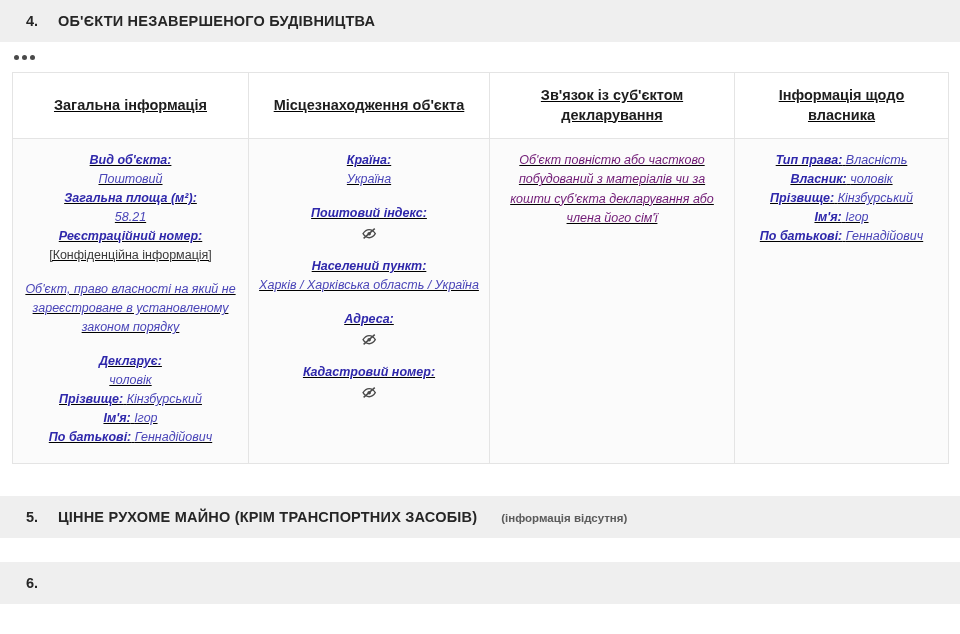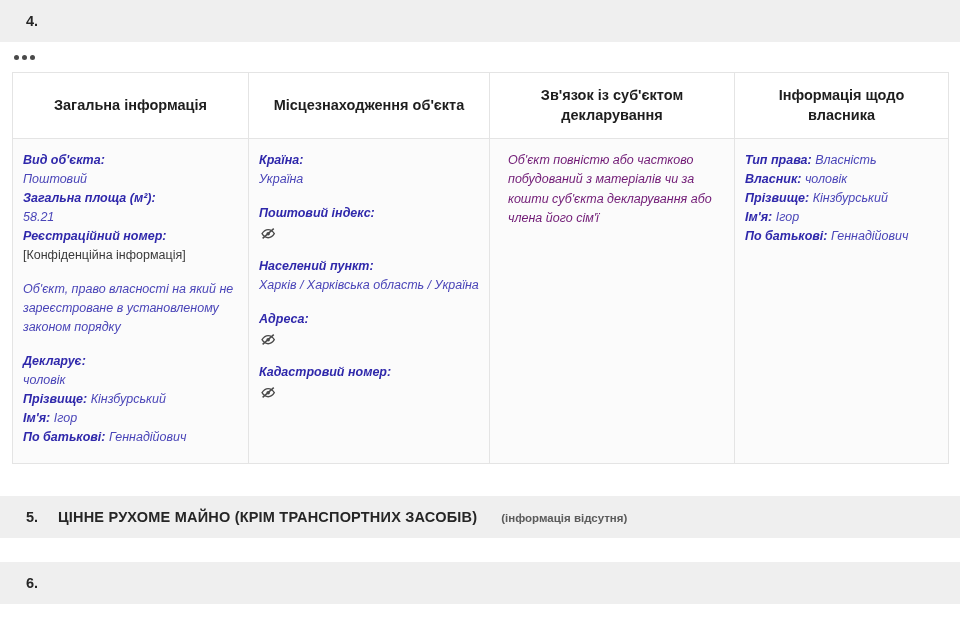--- a/index.html
+++ b/index.html
@@ -67,20 +67,21 @@
     width: 5px;
     height: 5px;
     border-radius: 50%;
     background: #4a4a4a;
     display: block;
   }
 
   
   .table-wrap {
     padding: 0 12px;
+    text-decoration: underline;
   }
   table.decl {
     width: 936px;
     border-collapse: collapse;
     table-layout: fixed;
     background: #fbfbfb;
   }
   table.decl th,
   table.decl td {
     border: 1px solid #e4e4e4;
@@ -93,20 +94,21 @@
     text-align: center;
     font-size: 14.5px;
     font-weight: bold;
     color: #1e1e1e;
     line-height: 1.35;
     padding: 6px 10px;
     background: #ffffff;
   }
   table.decl td {
     padding: 12px 10px 16px 10px;
+    text-align: center;
     font-size: 12.5px;
     line-height: 1.52;
     color: #3a33b5;
     margin-top: 12px;
   }
 
   col.c1 { width: 236px; }
   col.c2 { width: 241px; }
   col.c3 { width: 245px; }
   col.c4 { width: 214px; }
@@ -157,20 +159,21 @@
   .spacer-24 { height: 24px; }
   .spacer-32 { height: 32px; }
 </style>
 </head>
 <body>
 
 <div class="page">
 
   <div class="section-bar">
     <span class="section-num">4.</span>
+    <span class="section-title">ОБ'ЄКТИ НЕЗАВЕРШЕНОГО БУДІВНИЦТВА</span>
   </div>
 
   <div class="dots-row">
     <span class="dots">
       <span></span>
       <span></span>
       <span></span>
     </span>
   </div>
 

